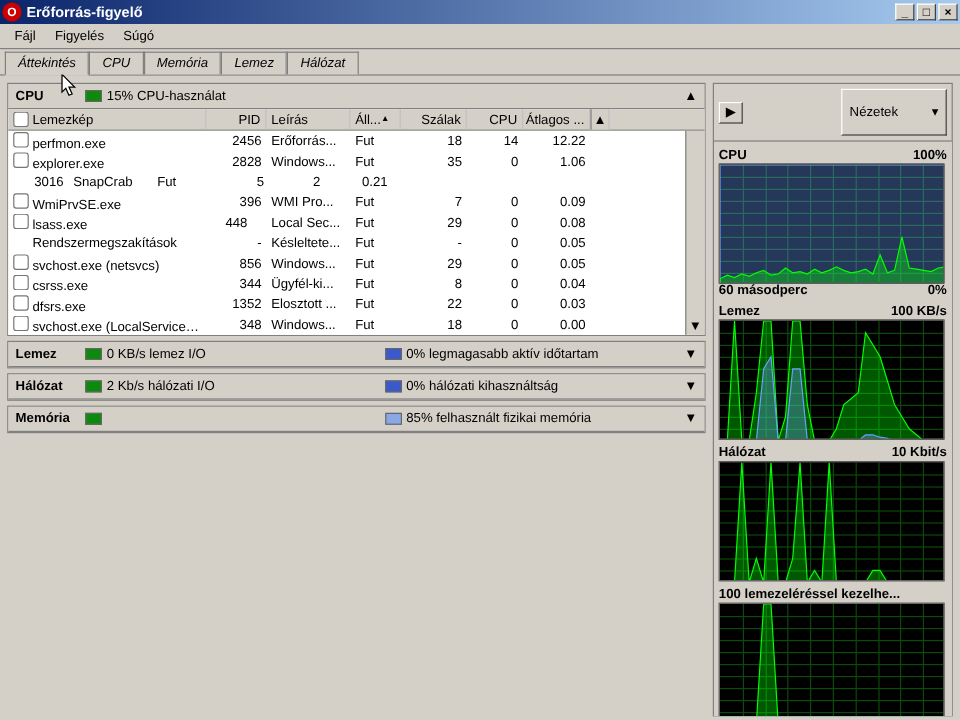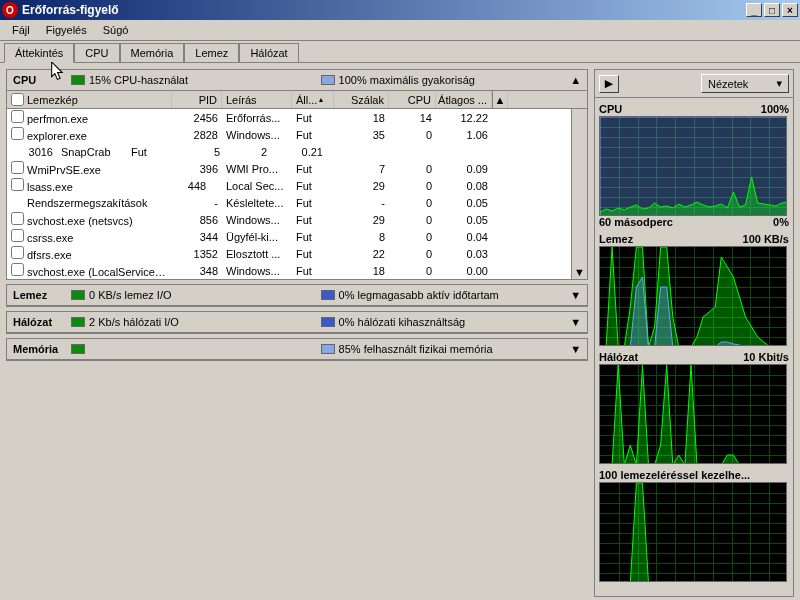--- a/index.html
+++ b/index.html
@@ -5,28 +5,28 @@
 * { box-sizing: border-box; margin: 0; padding: 0; font-family: Tahoma, sans-serif; font-size: 11px; }
 body { background: #d4d0c8; width: 800px; height: 600px; overflow: hidden; }
 .titlebar { background: linear-gradient(to right, #0a246a, #a6caf0); height: 20px; display: flex; align-items: center; padding: 0 2px; color: white; }
 .titlebar-icon { width: 16px; height: 16px; background: #c00; border-radius: 50%; margin-right: 4px; display: flex; align-items: center; justify-content: center; }
 .titlebar-icon::before { content: "O"; color: white; font-weight: bold; font-size: 10px; }
 .titlebar-text { flex: 1; font-weight: bold; font-size: 12px; }
 .win-btn { width: 16px; height: 14px; background: #d4d0c8; border: 1px solid; border-color: #fff #404040 #404040 #fff; margin-left: 2px; display: flex; align-items: center; justify-content: center; font-size: 10px; font-weight: bold; color: black; }
 .menubar { background: #d4d0c8; display: flex; padding: 2px 4px; border-bottom: 1px solid #808080; }
 .menu-item { padding: 2px 8px; cursor: default; }
 .tabbar { display: flex; padding: 2px 4px 0 4px; border-bottom: 1px solid #808080; }
-.tab { padding: 3px 10px; border: 1px solid #808080; border-bottom: none; margin-right: 0; background: #d4d0c8; cursor: default; }
+.tab { padding: 3px 10px; border: 1px solid #808080; border-bottom: none; margin-right: 0; background: #d4d0c8; cursor: default; font-style: italic; }
 .tab.active { background: #d4d0c8; border-bottom: 1px solid #d4d0c8; margin-bottom: -1px; position: relative; }
 .content { display: flex; height: 540px; padding: 6px; gap: 6px; }
 .left-pane { flex: 1; display: flex; flex-direction: column; gap: 4px; }
 .right-pane { width: 200px; border: 1px solid #808080; background: #d4d0c8; display: flex; flex-direction: column; }
 .right-top { display: flex; align-items: center; padding: 4px; gap: 4px; border-bottom: 1px solid #808080; }
 .play-btn { width: 20px; height: 18px; border: 1px solid; border-color: #fff #404040 #404040 #fff; display: flex; align-items: center; justify-content: center; }
-.views-btn { flex: 1; margin-left: auto; padding: 2px 6px; border: 1px solid; border-color: #fff #404040 #404040 #fff; background: #d4d0c8; display: flex; align-items: center; justify-content: space-between; }
+.views-btn { flex: 1; margin-left: auto; padding: 12px 6px; border: 1px solid; border-color: #fff #404040 #404040 #fff; background: #d4d0c8; display: flex; align-items: center; justify-content: space-between; }
 .panel { border: 1px solid #808080; }
 .panel-header { background: #d4d0c8; padding: 4px 6px; display: flex; align-items: center; gap: 8px; border-bottom: 1px solid #808080; }
 .panel-title { font-weight: bold; width: 50px; }
 .metric { display: flex; align-items: center; gap: 4px; flex: 1; }
 .metric-color { width: 14px; height: 10px; border: 1px solid #666; }
 .expand { margin-left: auto; cursor: default; }
 .table { background: white; }
 .table-header { display: flex; background: #d4d0c8; border-bottom: 1px solid #808080; }
 .th { padding: 2px 4px; border-right: 1px solid #c0c0c0; overflow: hidden; white-space: nowrap; display: flex; align-items: center; }
 .th input[type=checkbox] { margin-right: 3px; }
@@ -82,24 +82,20 @@
 
 <div class="content">
   <div class="left-pane">
     <div class="panel">
       <div class="panel-header">
         <span class="panel-title">CPU</span>
         <div class="metric">
           <span class="metric-color" style="background:#0c8a0c"></span>
           <span>15% CPU-használat</span>
         </div>
-        <div class="metric">
-          <span class="metric-color" style="background:#8aa8e6"></span>
-          <span>100% maximális gyakoriság</span>
-        </div>
         <span class="expand">▲</span>
       </div>
       <div class="table">
         <div class="table-header">
           <div class="th col-img">
               <input type="checkbox" style="">
               <span>Lemezkép</span>
             </div>
           <div class="th col-pid">PID</div>
           <div class="th col-desc">Leírás</div>

